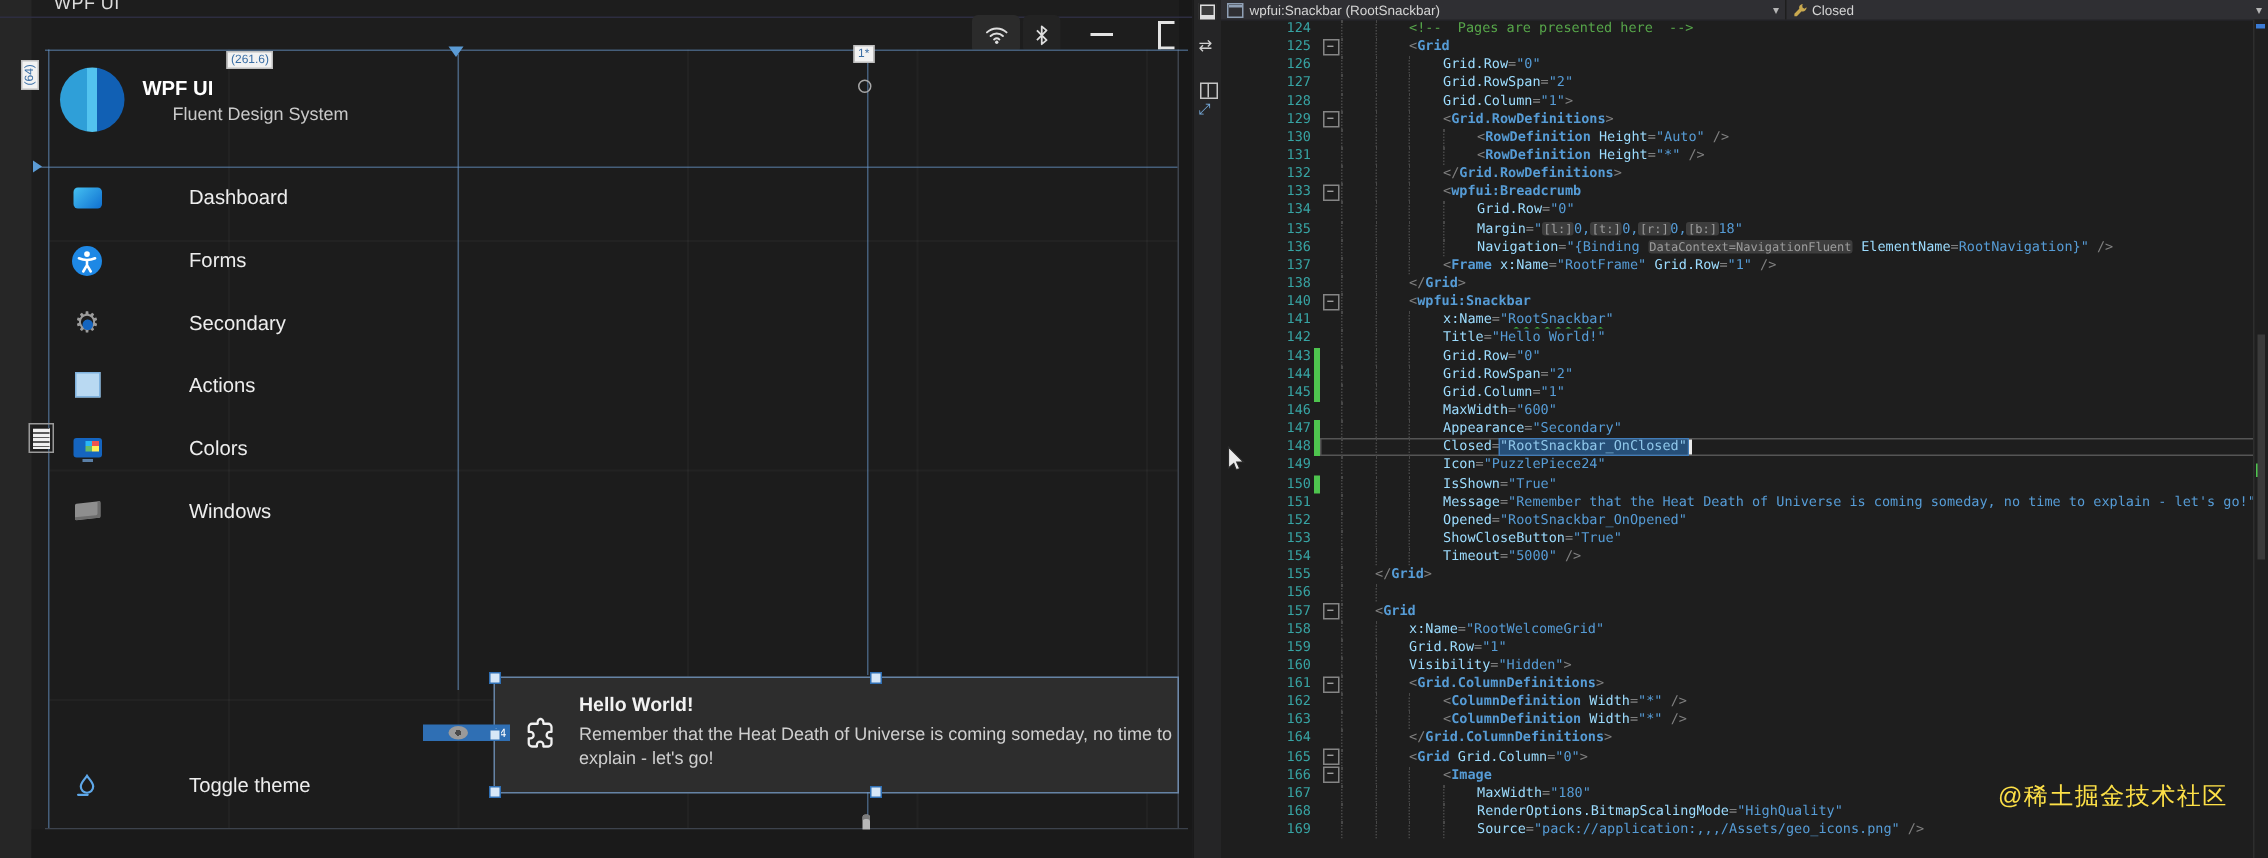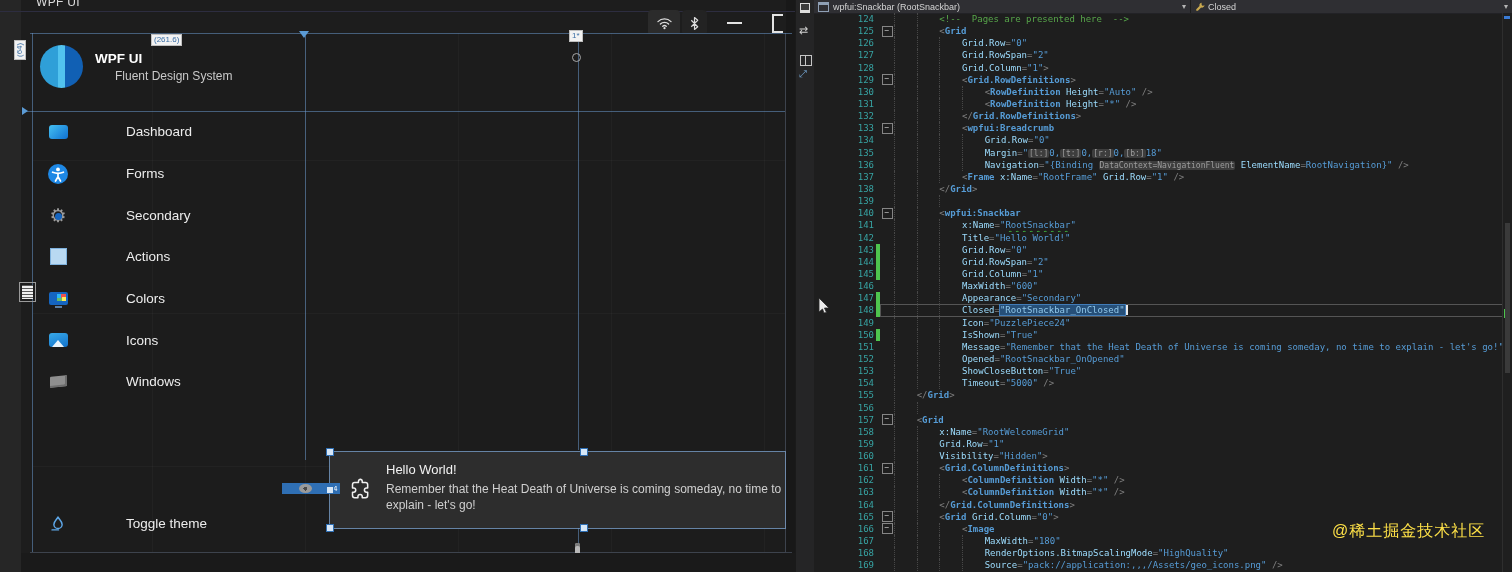--- a/index.html
+++ b/index.html
@@ -48,21 +48,21 @@
   .ico-windows{width:17px;height:11px;background:#8e8e8e;border-radius:1px;transform:skewY(-6deg);box-shadow:inset -2px -2px 0 #6d6d6d;}
   .gear{font-size:19px;color:#9c9c9c;line-height:19px;position:relative;}
   .gear::after{content:"";position:absolute;left:6px;top:7px;width:7px;height:7px;border-radius:50%;background:#1565c0;}
 
   #toggle-theme{position:absolute;left:13px;top:478px;display:flex;align-items:center;}
   #toggle-theme .nico{margin-right:14px;}
   #toggle-theme .nlabel{font-size:13.5px;color:#ededed;}
 
   #snackbar{position:absolute;left:296px;top:418px;width:455px;height:76px;background:#2d2d2d;
             border:1px solid rgba(120,160,205,.75);}
-  #snack-title{position:absolute;left:56px;top:10px;font-size:13px;font-weight:normal;color:#f2f2f2;}
+  #snack-title{position:absolute;left:56px;top:10px;font-size:13px;font-weight:bold;color:#f2f2f2;}
   #snack-line1{position:absolute;left:56px;top:30px;font-size:12px;color:#cfcfcf;}
   #snack-line2{position:absolute;left:56px;top:46px;font-size:12px;color:#cfcfcf;}
   #puzzle{position:absolute;left:16px;top:24px;}
 
   .gline{position:absolute;background:rgba(110,160,215,.5);}
   .gline.dim{background:rgba(130,150,180,.32);}
   .handle{position:absolute;width:6px;height:6px;background:#d7e7f7;border:1px solid #2f6fb4;}
   .adlabel{position:absolute;background:#f2f2f2;color:#3a6ea5;font-size:8px;line-height:10px;
            padding:0 2px;border:1px solid #bfbfbf;white-space:nowrap;}
   .tri-down{position:absolute;width:0;height:0;border-left:5px solid transparent;border-right:5px solid transparent;border-top:7px solid #5b9bd5;}
@@ -196,26 +196,20 @@
           <span class="nlabel">Actions</span>
           </li>
         <li>
           <span class="nico">
               <span class="ico-colors"></span>
             </span>
           <span class="nlabel">Colors</span>
           </li>
         <li>
           <span class="nico">
-              <span class="ico-icons"></span>
-            </span>
-          <span class="nlabel">Icons</span>
-          </li>
-        <li>
-          <span class="nico">
               <span class="ico-windows"></span>
             </span>
           <span class="nlabel">Windows</span>
           </li>
       </ul>
 
       <div id="toggle-theme">
         <span class="nico">
           <svg width="22" height="22" viewBox="0 0 24 24">
               <path d="M7.5 13.5c0-3 2.8-5.2 4.5-7.8 1.7 2.6 4.5 4.8 4.5 7.8a4.5 4.5 0 0 1-9 0z" stroke="#5ea7e8" fill="none" stroke-width="1.6"></path>
@@ -305,21 +299,20 @@
         <div class="line"><span class="num">129</span><span class="bar"></span><div class="body"><span class="fold"><b>−</b></span><span class="codetext"><span class="iu"></span><span class="iu"></span><span class="iu"></span><span class="del">&lt;</span><span class="tag">Grid.RowDefinitions</span><span class="del">&gt;</span></span></div></div>
         <div class="line"><span class="num">130</span><span class="bar"></span><div class="body"><span class="fold"></span><span class="codetext"><span class="iu"></span><span class="iu"></span><span class="iu"></span><span class="iu"></span><span class="del">&lt;</span><span class="tag">RowDefinition</span><span class="sp"> </span><span class="attr">Height</span><span class="del">=</span><span class="val">"Auto"</span><span class="sp"> </span><span class="del">/&gt;</span></span></div></div>
         <div class="line"><span class="num">131</span><span class="bar"></span><div class="body"><span class="fold"></span><span class="codetext"><span class="iu"></span><span class="iu"></span><span class="iu"></span><span class="iu"></span><span class="del">&lt;</span><span class="tag">RowDefinition</span><span class="sp"> </span><span class="attr">Height</span><span class="del">=</span><span class="val">"*"</span><span class="sp"> </span><span class="del">/&gt;</span></span></div></div>
         <div class="line"><span class="num">132</span><span class="bar"></span><div class="body"><span class="fold"></span><span class="codetext"><span class="iu"></span><span class="iu"></span><span class="iu"></span><span class="del">&lt;/</span><span class="tag">Grid.RowDefinitions</span><span class="del">&gt;</span></span></div></div>
         <div class="line"><span class="num">133</span><span class="bar"></span><div class="body"><span class="fold"><b>−</b></span><span class="codetext"><span class="iu"></span><span class="iu"></span><span class="iu"></span><span class="del">&lt;</span><span class="tag">wpfui:Breadcrumb</span></span></div></div>
         <div class="line"><span class="num">134</span><span class="bar"></span><div class="body"><span class="fold"></span><span class="codetext"><span class="iu"></span><span class="iu"></span><span class="iu"></span><span class="iu"></span><span class="attr">Grid.Row</span><span class="del">=</span><span class="val">"0"</span></span></div></div>
         <div class="line"><span class="num">135</span><span class="bar"></span><div class="body"><span class="fold"></span><span class="codetext"><span class="iu"></span><span class="iu"></span><span class="iu"></span><span class="iu"></span><span class="attr">Margin</span><span class="del">=</span><span class="val">"</span><span class="hint">[l:]</span><span class="val">0,</span><span class="hint">[t:]</span><span class="val">0,</span><span class="hint">[r:]</span><span class="val">0,</span><span class="hint">[b:]</span><span class="val">18"</span></span></div></div>
         <div class="line"><span class="num">136</span><span class="bar"></span><div class="body"><span class="fold"></span><span class="codetext"><span class="iu"></span><span class="iu"></span><span class="iu"></span><span class="iu"></span><span class="attr">Navigation</span><span class="del">=</span><span class="val">"{Binding</span><span class="sp"> </span><span class="hint">DataContext=NavigationFluent</span><span class="sp"> </span><span class="attr">ElementName</span><span class="del">=</span><span class="val">RootNavigation}"</span><span class="sp"> </span><span class="del">/&gt;</span></span></div></div>
         <div class="line"><span class="num">137</span><span class="bar"></span><div class="body"><span class="fold"></span><span class="codetext"><span class="iu"></span><span class="iu"></span><span class="iu"></span><span class="del">&lt;</span><span class="tag">Frame</span><span class="sp"> </span><span class="attr">x:Name</span><span class="del">=</span><span class="val">"RootFrame"</span><span class="sp"> </span><span class="attr">Grid.Row</span><span class="del">=</span><span class="val">"1"</span><span class="sp"> </span><span class="del">/&gt;</span></span></div></div>
         <div class="line"><span class="num">138</span><span class="bar"></span><div class="body"><span class="fold"></span><span class="codetext"><span class="iu"></span><span class="iu"></span><span class="del">&lt;/</span><span class="tag">Grid</span><span class="del">&gt;</span></span></div></div>
-        <div class="line"><span class="num">139</span><span class="bar"></span><div class="body"><span class="fold"></span><span class="codetext"><span class="iu"></span><span class="iu"></span><span class="iu"></span></span></div></div>
         <div class="line"><span class="num">140</span><span class="bar"></span><div class="body"><span class="fold"><b>−</b></span><span class="codetext"><span class="iu"></span><span class="iu"></span><span class="del">&lt;</span><span class="tag">wpfui:Snackbar</span></span></div></div>
         <div class="line"><span class="num">141</span><span class="bar"></span><div class="body"><span class="fold"></span><span class="codetext"><span class="iu"></span><span class="iu"></span><span class="iu"></span><span class="attr">x:Name</span><span class="del">=</span><span class="val">"</span><span class="val sq">RootSnackbar</span><span class="val">"</span></span></div></div>
         <div class="line"><span class="num">142</span><span class="bar"></span><div class="body"><span class="fold"></span><span class="codetext"><span class="iu"></span><span class="iu"></span><span class="iu"></span><span class="attr">Title</span><span class="del">=</span><span class="val">"Hello World!"</span></span></div></div>
         <div class="line"><span class="num">143</span><span class="bar g"></span><div class="body"><span class="fold"></span><span class="codetext"><span class="iu"></span><span class="iu"></span><span class="iu"></span><span class="attr">Grid.Row</span><span class="del">=</span><span class="val">"0"</span></span></div></div>
         <div class="line"><span class="num">144</span><span class="bar g"></span><div class="body"><span class="fold"></span><span class="codetext"><span class="iu"></span><span class="iu"></span><span class="iu"></span><span class="attr">Grid.RowSpan</span><span class="del">=</span><span class="val">"2"</span></span></div></div>
         <div class="line"><span class="num">145</span><span class="bar g"></span><div class="body"><span class="fold"></span><span class="codetext"><span class="iu"></span><span class="iu"></span><span class="iu"></span><span class="attr">Grid.Column</span><span class="del">=</span><span class="val">"1"</span></span></div></div>
         <div class="line"><span class="num">146</span><span class="bar"></span><div class="body"><span class="fold"></span><span class="codetext"><span class="iu"></span><span class="iu"></span><span class="iu"></span><span class="attr">MaxWidth</span><span class="del">=</span><span class="val">"600"</span></span></div></div>
         <div class="line"><span class="num">147</span><span class="bar g"></span><div class="body"><span class="fold"></span><span class="codetext"><span class="iu"></span><span class="iu"></span><span class="iu"></span><span class="attr">Appearance</span><span class="del">=</span><span class="val">"Secondary"</span></span></div></div>
         <div class="line"><span class="num">148</span><span class="bar g"></span><div class="body cur"><span class="fold"></span><span class="codetext"><span class="iu"></span><span class="iu"></span><span class="iu"></span><span class="attr">Closed</span><span class="del">=</span><span class="selv">"RootSnackbar_OnClosed"</span><span class="caret"></span></span></div></div>
         <div class="line"><span class="num">149</span><span class="bar"></span><div class="body"><span class="fold"></span><span class="codetext"><span class="iu"></span><span class="iu"></span><span class="iu"></span><span class="attr">Icon</span><span class="del">=</span><span class="val">"PuzzlePiece24"</span></span></div></div>

